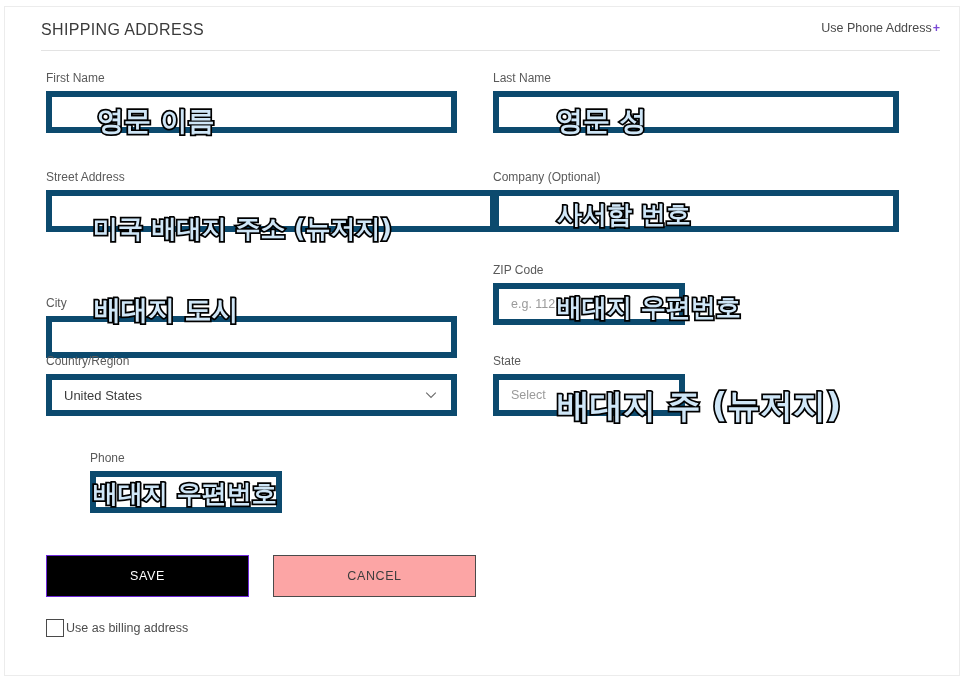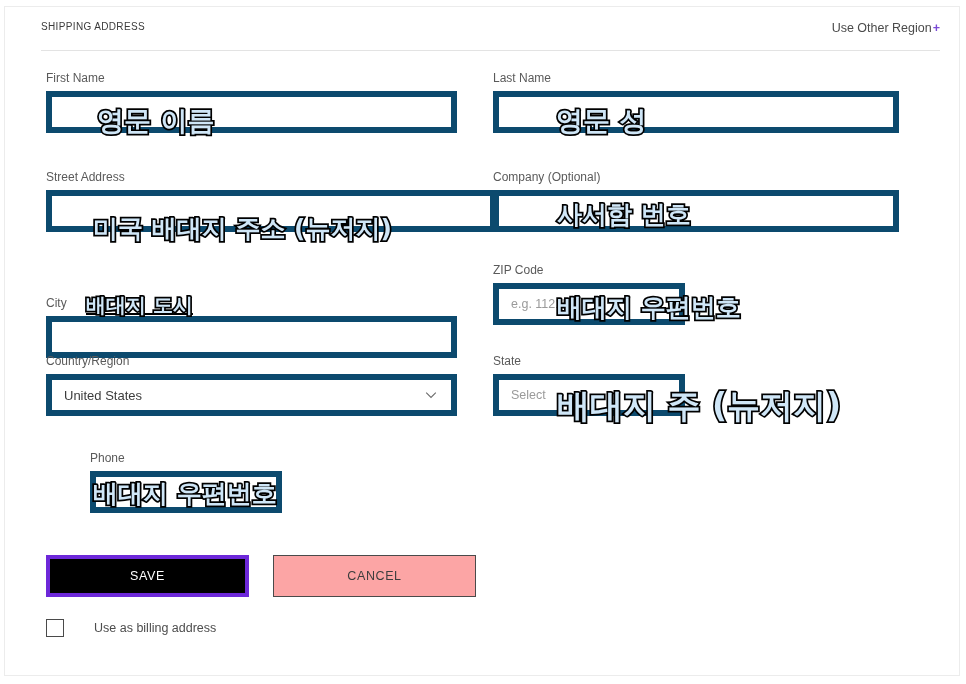--- a/index.html
+++ b/index.html
@@ -32,21 +32,21 @@
     position: absolute;
     left: 36px;
     top: 14px;
     width: 899px;
     height: 30px;
   }
   .section-title {
     position: absolute;
     left: 0;
     top: 0;
-    font-size: 10px;
+    font-size: 16px;
     letter-spacing: 0.35px;
     color: #3b3b3b;
     font-weight: 400;
     white-space: nowrap;
   }
   .use-other {
     position: absolute;
     right: 0;
     top: 0;
     font-size: 12.5px;
@@ -137,21 +137,21 @@
     justify-content: center;
     cursor: pointer;
     user-select: none;
   }
   .btn-save {
     left: 41px;
     top: 548px;
     width: 203px;
     background: #000000;
     color: #ffffff;
-    border: 4px solid #6d28d9;
+    border: 1px solid #6d28d9;
   }
   .btn-cancel {
     left: 268px;
     top: 548px;
     width: 203px;
     background: #fca5a5;
     color: #3d3d3d;
     border: 1px solid #4a4a4a;
   }
 
@@ -165,21 +165,21 @@
     cursor: pointer;
   }
   .chk-box {
     width: 18px;
     height: 18px;
     border: 1px solid #4a4a4a;
     background: #ffffff;
     box-sizing: border-box;
   }
   .chk-label {
-    margin-left: 30px;
+    margin-left: 2px;
     font-size: 12.5px;
     color: #4d4d4d;
     white-space: nowrap;
   }
 
   
   .anno {
     position: absolute;
     font-family: "DejaVu Sans", sans-serif;
     font-weight: 700;
@@ -192,21 +192,21 @@
   }
 </style>
 </head>
 <body>
 
 <div class="card">
 
   <div class="section-head">
     <div class="section-title">SHIPPING ADDRESS</div>
     <div class="use-other">
-      <span>Use Other Region</span><span class="plus">+</span>
+      <span>Use Phone Address</span><span class="plus">+</span>
     </div>
   </div>
   <div class="head-divider"></div>
 
   <div class="form">
 
     <div class="field" style="left:41px; top:64px; width:411px;">
       <span class="lbl">First Name</span>
       <div class="inputbox">
         <span class="val"></span>
@@ -281,18 +281,18 @@
       <span class="chk-box"></span>
       <span class="chk-label">Use as billing address</span>
     </div>
 
   </div>
 
   <div class="anno" style="left:92px;  top:96px;  font-size:27px;">영문 이름</div>
   <div class="anno" style="left:551px; top:96px;  font-size:27px;">영문 성</div>
   <div class="anno" style="left:88px;  top:192px; font-size:25px;margin-top:13px;">미국 배대지 주소 (뉴저지)</div>
   <div class="anno" style="left:552px; top:191px; font-size:25px;">사서함 번호</div>
-  <div class="anno" style="left:81px;  top:285px; font-size:20px;text-decoration:underline;">배대지 도시</div>
+  <div class="anno" style="left:89px;  top:285px; font-size:27px;">배대지 도시</div>
   <div class="anno" style="left:552px; top:284px; font-size:25px;">배대지 우편번호</div>
   <div class="anno" style="left:552px; top:377px; font-size:33px;">배대지 주 (뉴저지)</div>
   <div class="anno" style="left:88px;  top:470px; font-size:25px;">배대지 우편번호</div>
 
 </div>
 
 </body></html>

